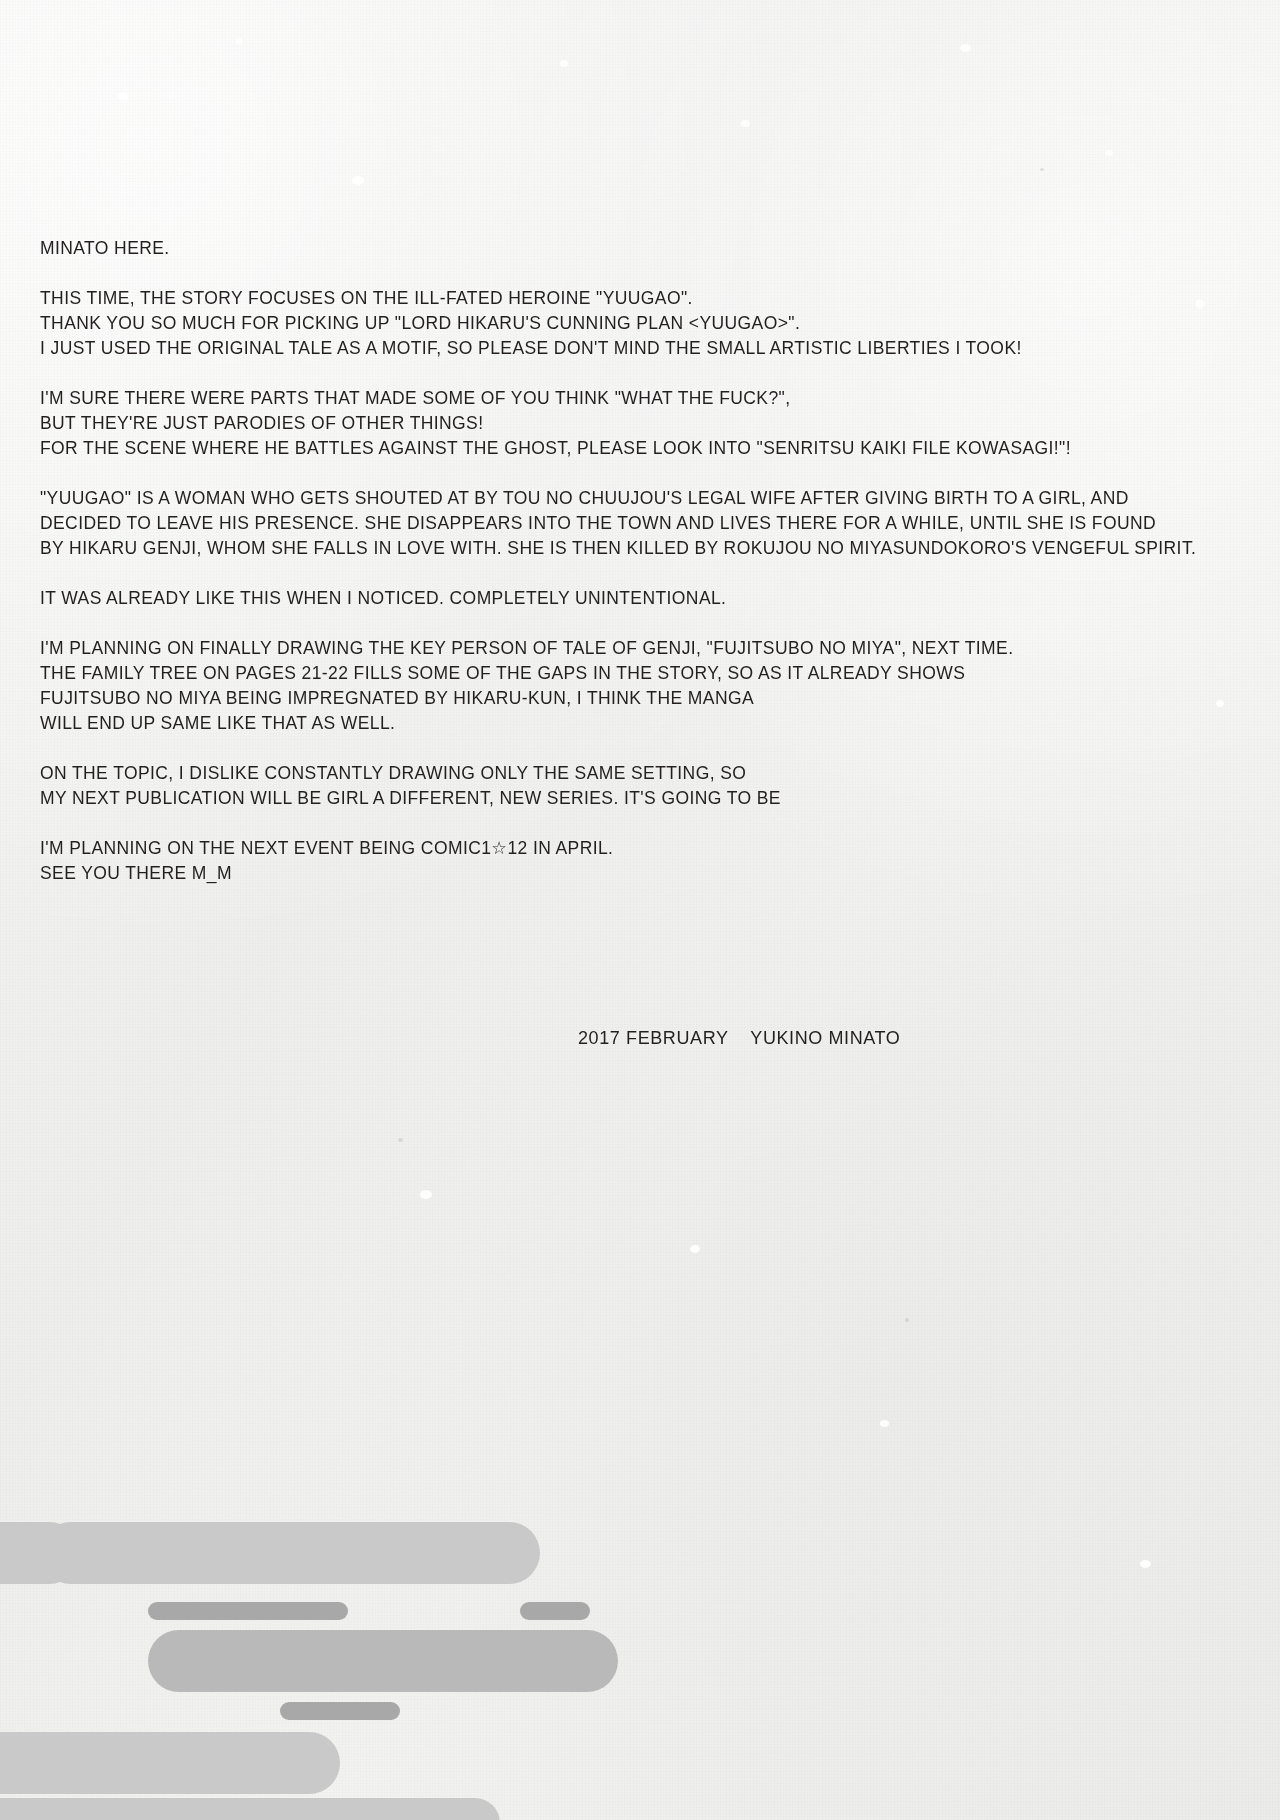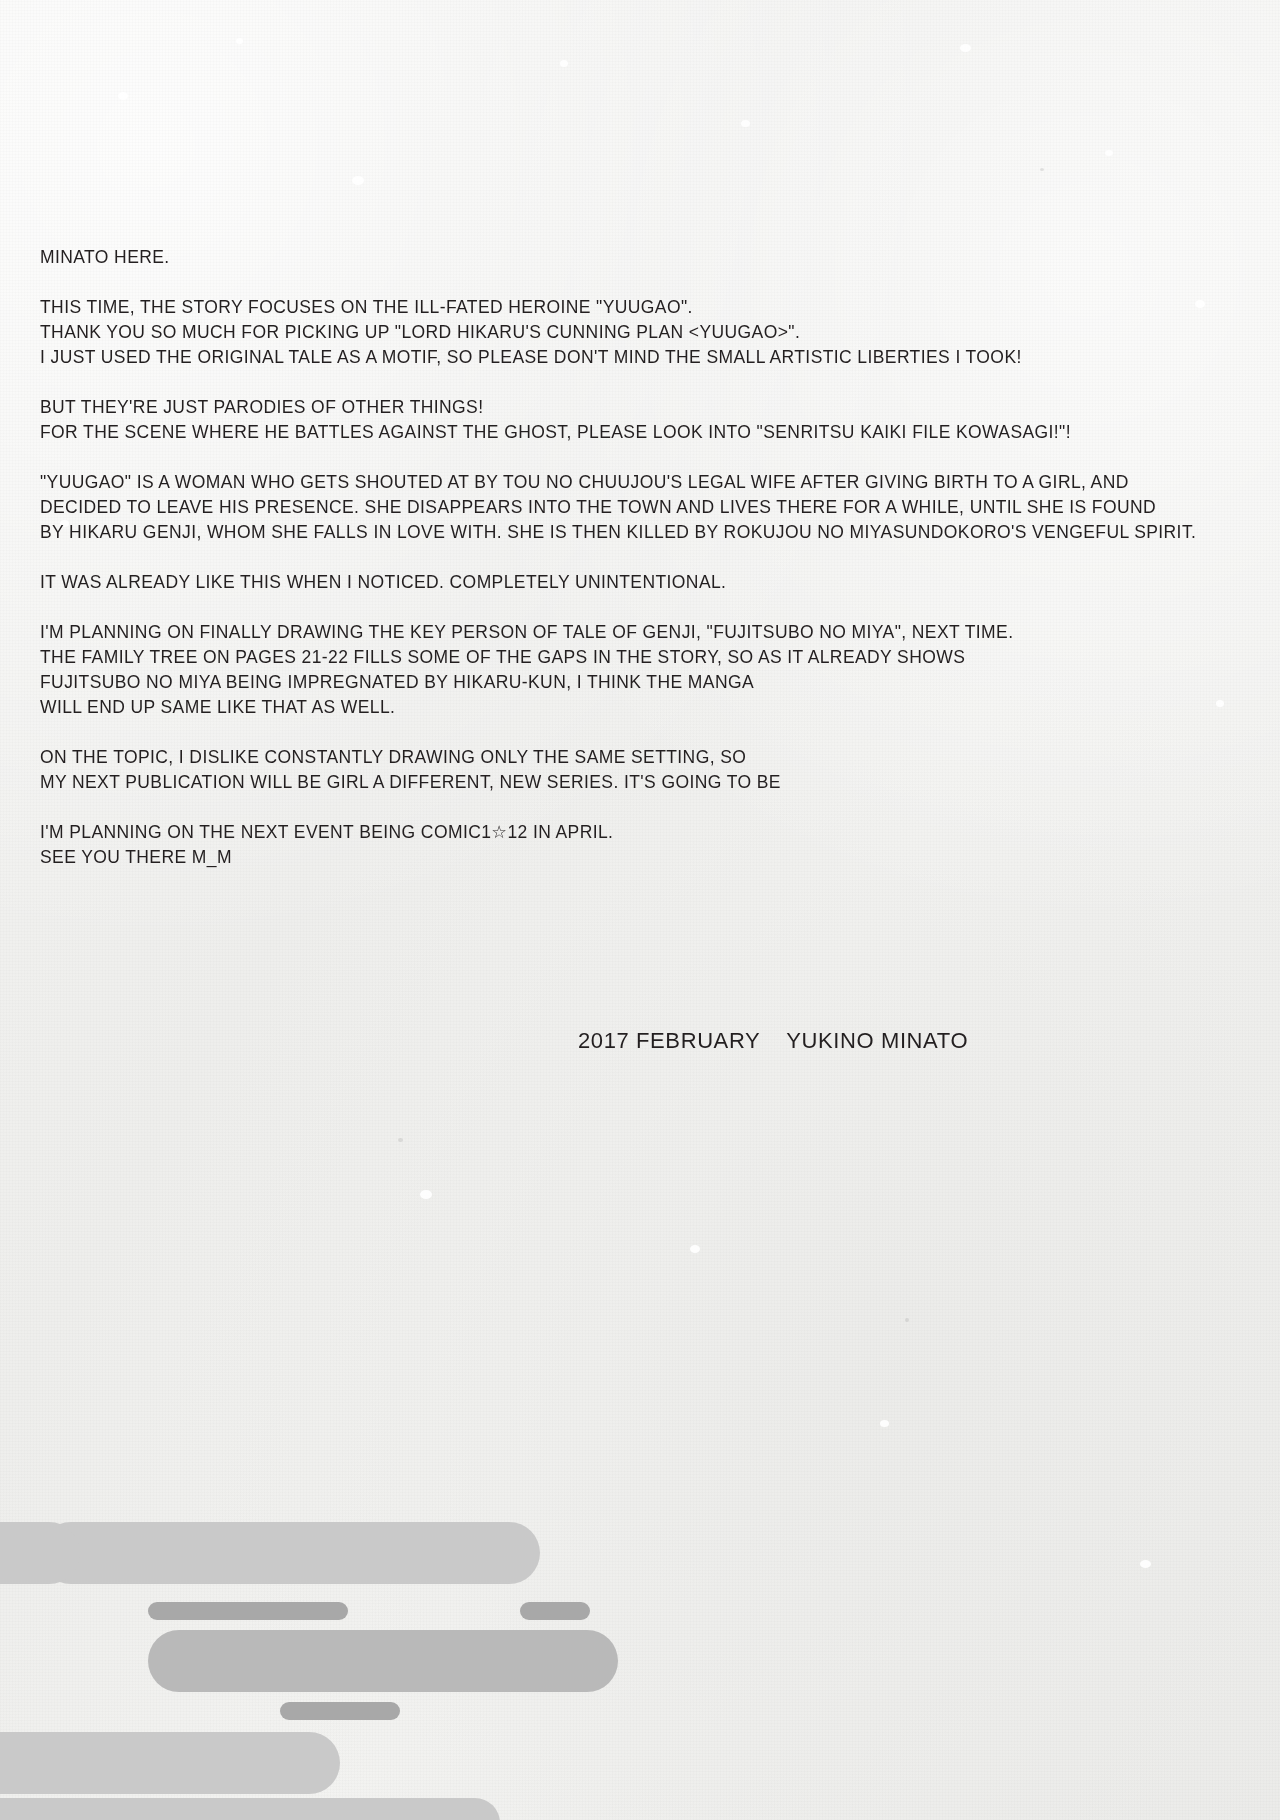--- a/index.html
+++ b/index.html
@@ -54,32 +54,32 @@
     width: 1200px;
   }
 
   .afterword {
     color: #231f20;
     font-size: 17.5px;
     letter-spacing: 0.4px;
     line-height: 25px;
   }
   .para {
-    margin: 17px 0 25px 0;
+    margin: 8px 0 25px 0;
   }
   .para div {
     white-space: nowrap;
   }
 
   .signature {
     position: absolute;
     left: 578px;
     top: 1028px;
     color: #231f20;
-    font-size: 22px;
+    font-size: 18px;
     letter-spacing: 0.6px;
     white-space: pre;
   }
 
   
   .cloud-wrap {
     position: absolute;
     left: 0;
     bottom: 0;
     width: 760px;
@@ -125,20 +125,21 @@
       <div>MINATO HERE.</div>
     </div>
 
     <div class="para">
       <div>THIS TIME, THE STORY FOCUSES ON THE ILL-FATED HEROINE "YUUGAO".</div>
       <div>THANK YOU SO MUCH FOR PICKING UP "LORD HIKARU'S CUNNING PLAN &lt;YUUGAO&gt;".</div>
       <div>I JUST USED THE ORIGINAL TALE AS A MOTIF, SO PLEASE DON'T MIND THE SMALL ARTISTIC LIBERTIES I TOOK!</div>
     </div>
 
     <div class="para">
+      <div>I'M SURE THERE WERE PARTS THAT MADE SOME OF YOU THINK "WHAT THE FUCK?",</div>
       <div>BUT THEY'RE JUST PARODIES OF OTHER THINGS!</div>
       <div>FOR THE SCENE WHERE HE BATTLES AGAINST THE GHOST, PLEASE LOOK INTO "SENRITSU KAIKI FILE KOWASAGI!"!</div>
     </div>
 
     <div class="para">
       <div>"YUUGAO" IS A WOMAN WHO GETS SHOUTED AT BY TOU NO CHUUJOU'S LEGAL WIFE AFTER GIVING BIRTH TO A GIRL, AND</div>
       <div>DECIDED TO LEAVE HIS PRESENCE. SHE DISAPPEARS INTO THE TOWN AND LIVES THERE FOR A WHILE, UNTIL SHE IS FOUND</div>
       <div>BY HIKARU GENJI, WHOM SHE FALLS IN LOVE WITH. SHE IS THEN KILLED BY ROKUJOU NO MIYASUNDOKORO'S VENGEFUL SPIRIT.</div>
     </div>
 

